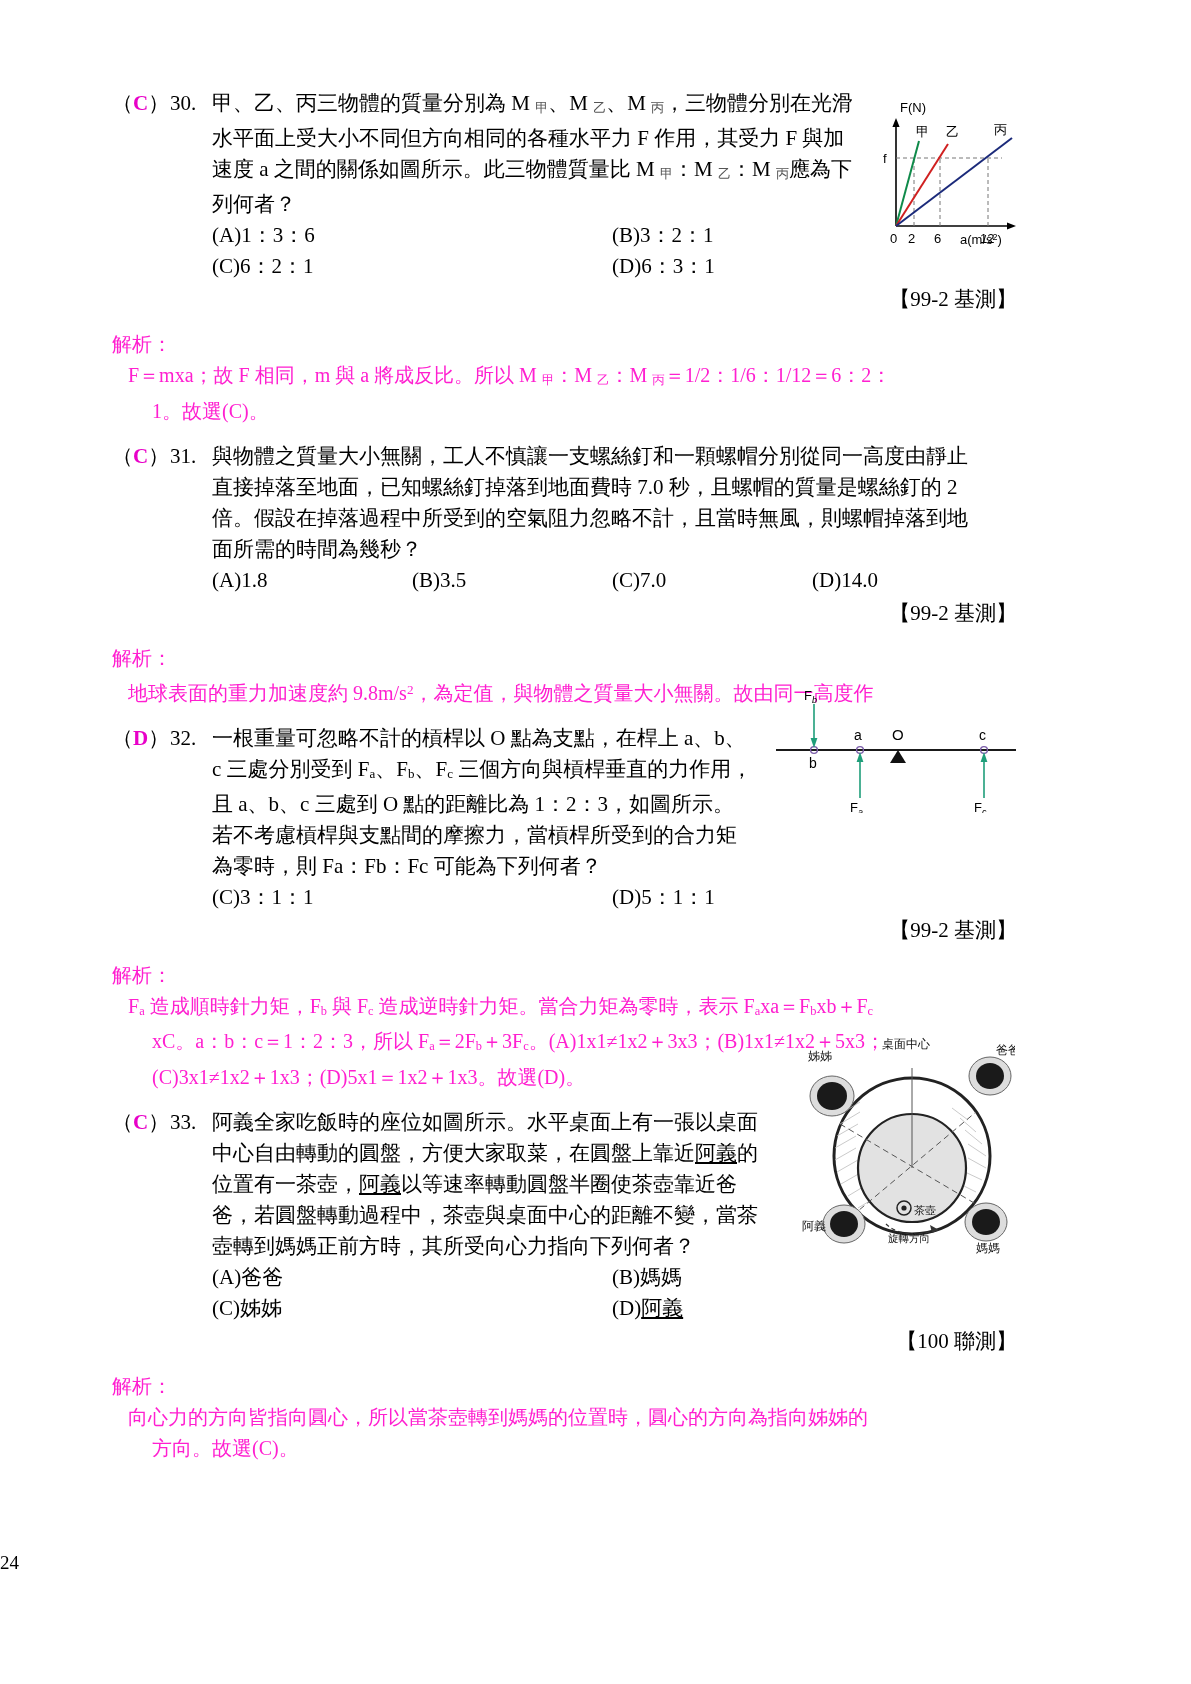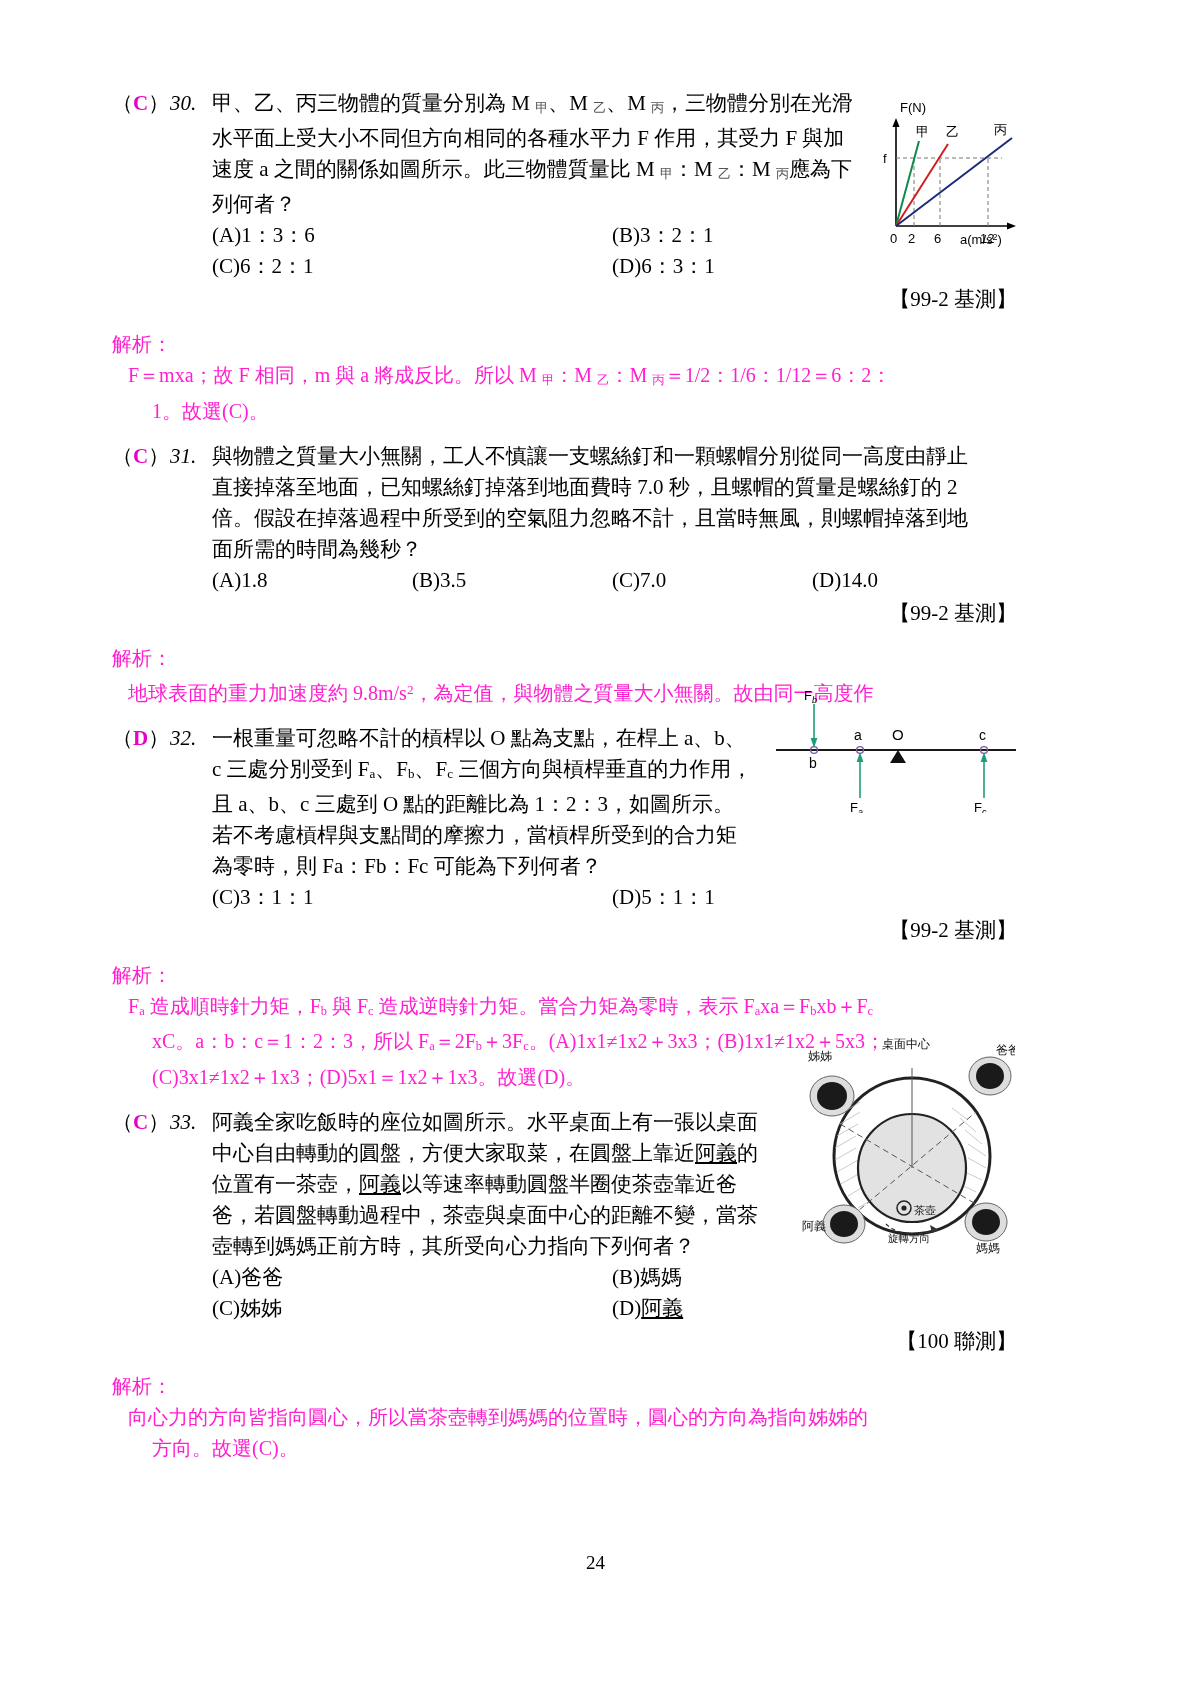--- a/index.html
+++ b/index.html
@@ -44,21 +44,20 @@
     color: #e800c8;
     font-weight: 600;
     font-family: "Liberation Serif", serif;
   }
   .qnum {
     flex: 0 0 auto;
     width: 42px;
     font-size: 21px;
     line-height: 31px;
     text-align: left;
-    font-style: italic;
   }
   .qbody {
     flex: 1 1 auto;
     font-size: 21px;
     line-height: 31px;
     text-align: justify;
   }
   .qbody p {
     margin: 0;
   }
@@ -140,21 +139,20 @@
   svg text {
     font-family: "Liberation Sans", sans-serif;
   }
 
   
   .pagenum {
     position: absolute;
     left: 0;
     right: 0;
     top: 1552px;
-    text-align: center;
     font-size: 19px;
     font-family: "Liberation Serif", serif;
   }
 
   
   .person {
     fill: #1a1a1a;
   }
 </style>
 </head>

